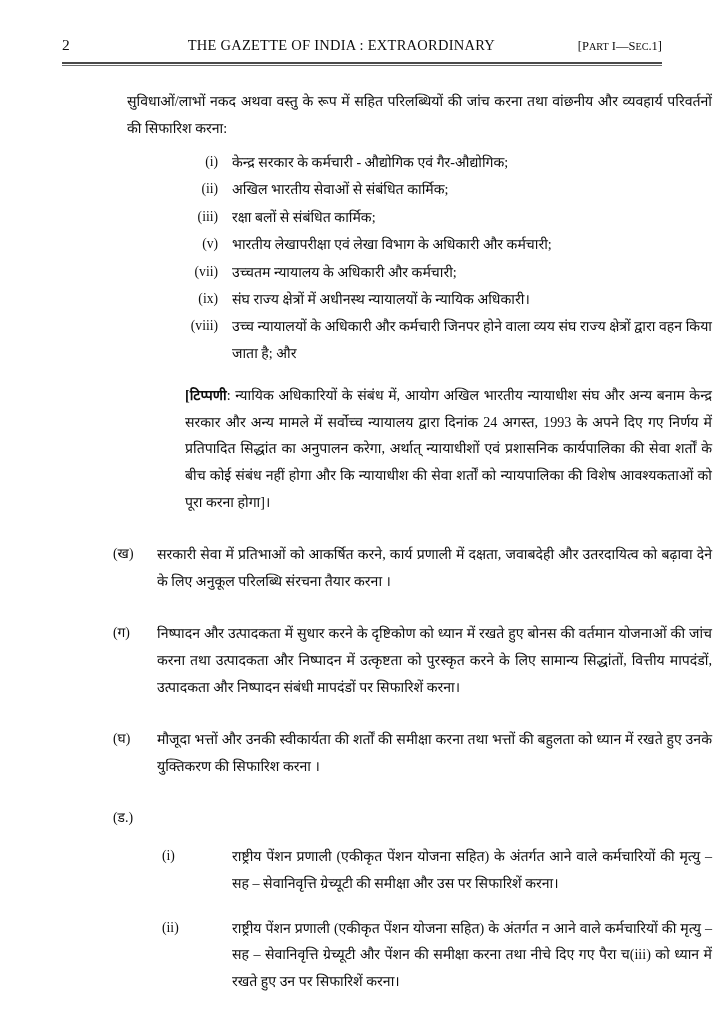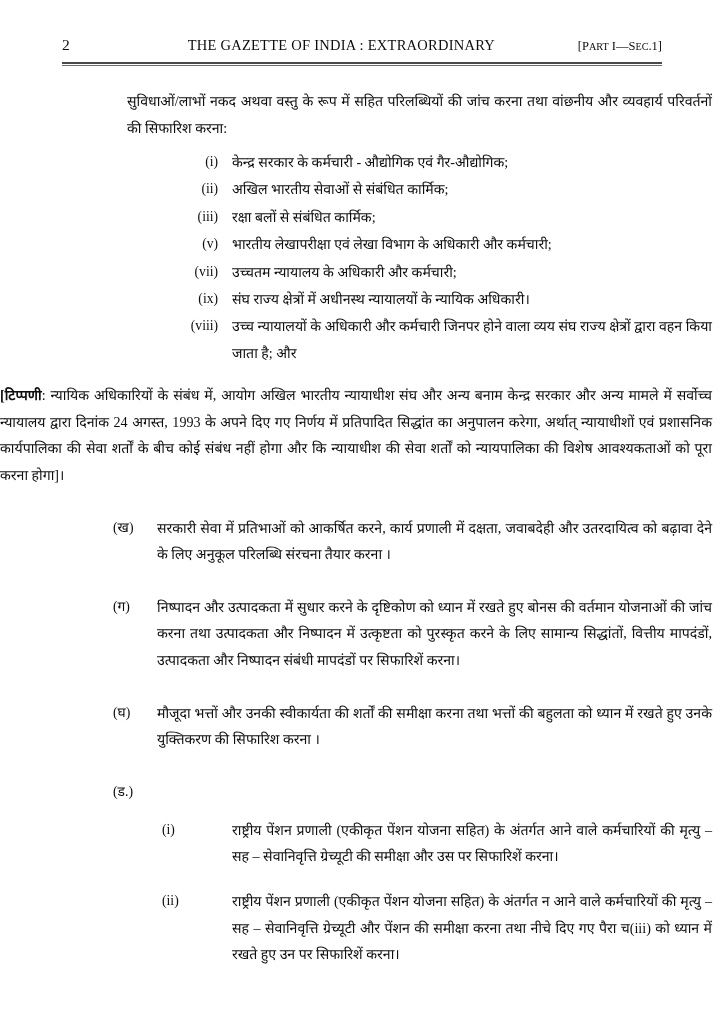--- a/index.html
+++ b/index.html
@@ -119,20 +119,21 @@
     top: 0;
     width: 56px;
     text-align: right;
     font-size: 13.6px;
     font-family: "Liberation Serif", serif;
   }
 
   
   .note {
     margin: 16px 0 0 0;
+    padding-left: 185px;
     padding-right: 13px;
     font-size: 14.1px;
     line-height: 26.6px;
     text-align: justify;
   }
   .note b {
     font-weight: 700;
   }
 
   

